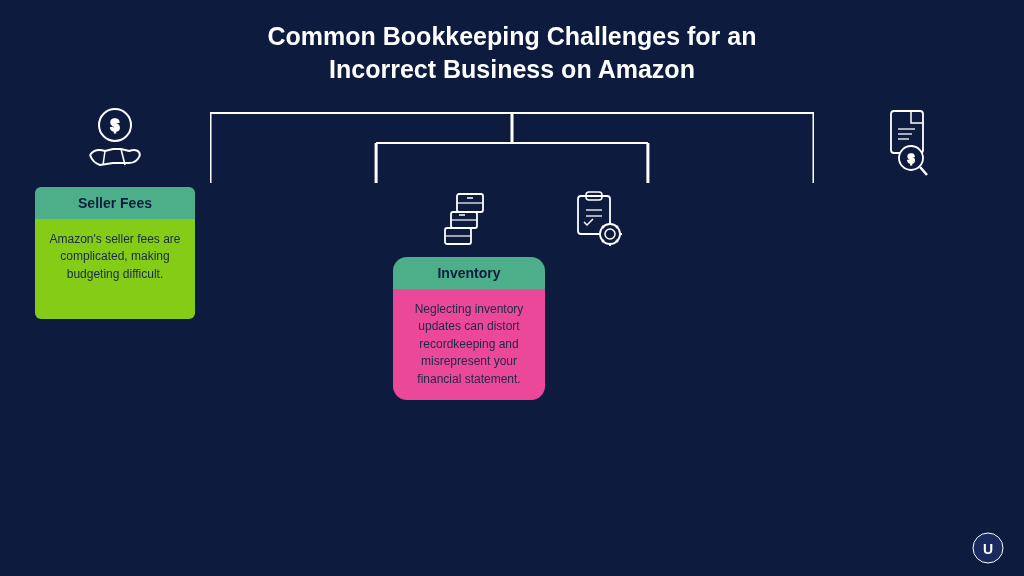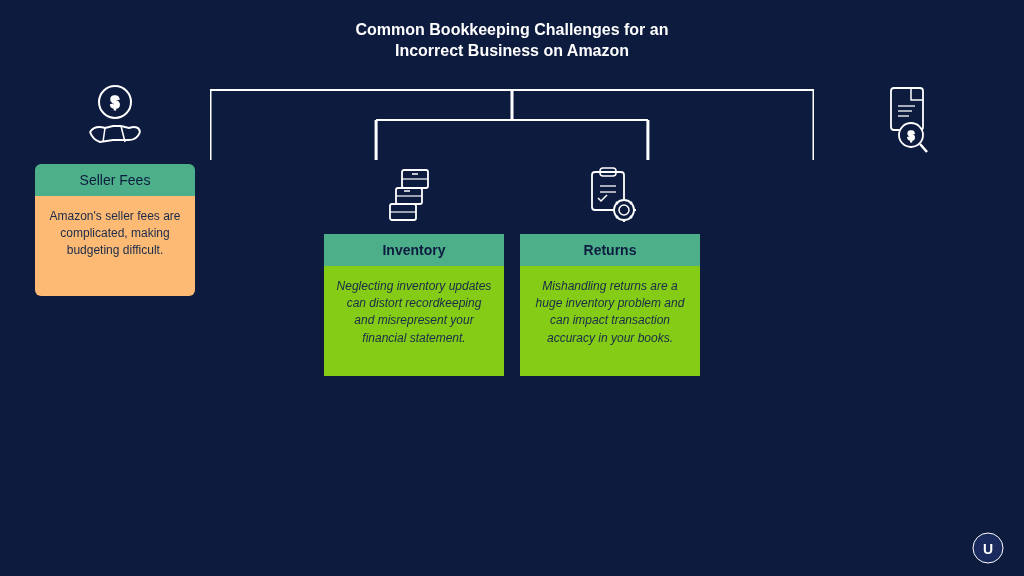--- a/index.html
+++ b/index.html
@@ -17,21 +17,21 @@
       width: 1024px;
       height: 576px;
       background-color: #0d1b3e;
       padding: 20px 30px 20px 30px;
       position: relative;
     }
 
     .title {
       text-align: center;
       color: #ffffff;
-      font-size: 16px;
+      font-size: 25px;
       font-weight: 900;
       line-height: 1.3;
       margin-bottom: 18px;
     }
 
     .content-area {
       display: flex;
       align-items: flex-start;
       justify-content: center;
       gap: 0;
@@ -67,99 +67,98 @@
     .card {
       width: 160px;
       border-radius: 6px;
       overflow: hidden;
     }
 
     .card-header {
       background-color: #4caf8a;
       padding: 8px 10px;
       text-align: center;
-      font-weight: 400;
+      font-weight: 700;
       font-size: 14px;
       color: #0d1b3e;
     }
 
     .card-body {
-      background-color: #fdba74;
-      padding: 12px 12px;
-      font-size: 12px;
-      color: #1a2a4a;
-      line-height: 1.45;
-      text-align: center;
-      min-height: 100px;
-    }
-
-    
-    .center-area {
-      flex: 1;
-      display: flex;
-      flex-direction: column;
-      align-items: center;
-      position: relative;
-      margin: 0 10px;
-    }
-
-    .connector-top {
-      position: relative;
-      width: 100%;
-      height: 80px;
-      display: flex;
-      align-items: flex-end;
-      justify-content: center;
-    }
-
-    .center-cards {
-      display: flex;
-      gap: 16px;
-      align-items: flex-start;
-    }
-
-    .center-card-wrapper {
-      display: flex;
-      flex-direction: column;
-      align-items: center;
-    }
-
-    .center-icon-area {
-      width: 70px;
-      height: 70px;
-      display: flex;
-      align-items: center;
-      justify-content: center;
-      margin-bottom: 4px;
-    }
-
-    .center-card {
-      width: 180px;
-      border-radius: 0;
-      overflow: hidden;
-    }
-
-    .center-card-header {
-      background-color: #4caf8a;
-      padding: 8px 10px;
-      text-align: center;
-      font-weight: 800;
-      font-size: 14px;
-      color: #0d1b3e;
-    }
-
-    .center-card-body {
       background-color: #84cc16;
       padding: 12px 12px;
       font-size: 12px;
       color: #1a2a4a;
       line-height: 1.45;
       text-align: center;
+      min-height: 100px;
+    }
+
+    
+    .center-area {
+      flex: 1;
+      display: flex;
+      flex-direction: column;
+      align-items: center;
+      position: relative;
+      margin: 0 10px;
+    }
+
+    .connector-top {
+      position: relative;
+      width: 100%;
+      height: 80px;
+      display: flex;
+      align-items: flex-end;
+      justify-content: center;
+    }
+
+    .center-cards {
+      display: flex;
+      gap: 16px;
+      align-items: flex-start;
+    }
+
+    .center-card-wrapper {
+      display: flex;
+      flex-direction: column;
+      align-items: center;
+    }
+
+    .center-icon-area {
+      width: 70px;
+      height: 70px;
+      display: flex;
+      align-items: center;
+      justify-content: center;
+      margin-bottom: 4px;
+    }
+
+    .center-card {
+      width: 152px;
+      border-radius: 14px;
+      overflow: hidden;
+    }
+
+    .center-card-header {
+      background-color: #4caf8a;
+      padding: 8px 10px;
+      text-align: center;
+      font-weight: 800;
+      font-size: 14px;
+      color: #0d1b3e;
+    }
+
+    .center-card-body {
+      background-color: #ec4899;
+      padding: 12px 12px;
+      font-size: 12px;
+      color: #1a2a4a;
+      line-height: 1.45;
+      text-align: center;
       min-height: 110px;
-      font-style: italic;
     }
 
     
     .logo {
       position: absolute;
       bottom: 12px;
       right: 20px;
       width: 32px;
       height: 32px;
     }
@@ -266,24 +265,20 @@
               <line x1="46" y1="36" x2="46" y2="39" stroke="white" stroke-width="2"></line>
               <line x1="46" y1="57" x2="46" y2="60" stroke="white" stroke-width="2"></line>
               <line x1="34" y1="48" x2="37" y2="48" stroke="white" stroke-width="2"></line>
               <line x1="55" y1="48" x2="58" y2="48" stroke="white" stroke-width="2"></line>
               <line x1="38" y1="40" x2="40" y2="42" stroke="white" stroke-width="1.8"></line>
               <line x1="52" y1="54" x2="54" y2="56" stroke="white" stroke-width="1.8"></line>
               <line x1="54" y1="40" x2="52" y2="42" stroke="white" stroke-width="1.8"></line>
               <line x1="40" y1="54" x2="38" y2="56" stroke="white" stroke-width="1.8"></line>
             </svg>
           </div>
-          <div class="center-card">
-            <div class="center-card-header">Returns</div>
-            <div class="center-card-body">Mishandling returns are a huge inventory problem and can impact transaction accuracy in your books.</div>
-          </div>
         </div>
       </div>
     </div>
 
     <div class="card-outer-right">
       <div class="icon-area">
         <svg width="80" height="80" viewBox="0 0 80 80" class="outline-icon">
 
           <rect x="22" y="8" width="32" height="42" rx="3" stroke="white" stroke-width="1.8" fill="none"></rect>
 

